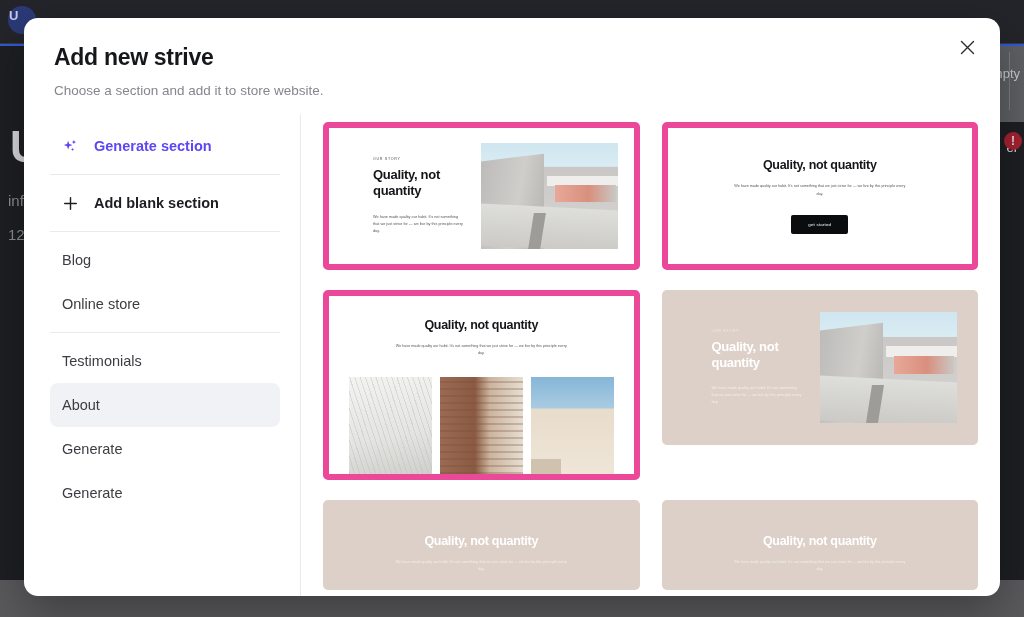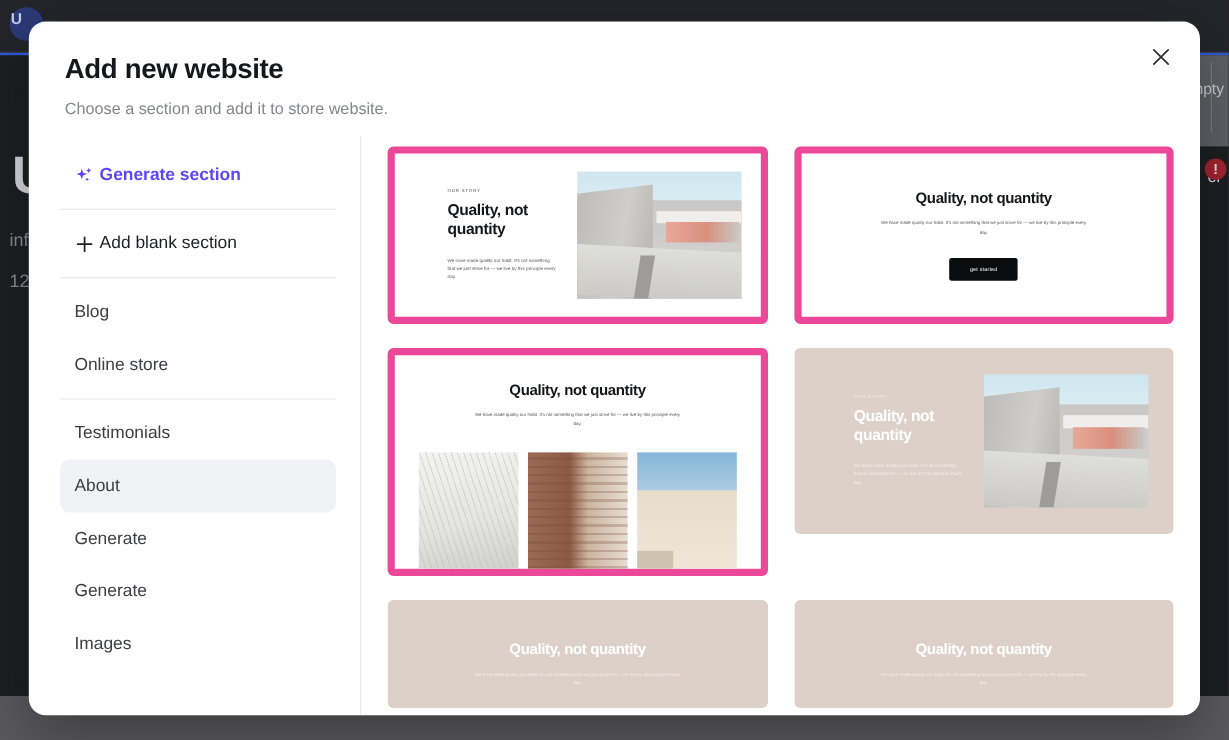--- a/index.html
+++ b/index.html
@@ -103,26 +103,26 @@
     position: absolute; left: 0; top: 96px; right: 0; bottom: 0;
     display: flex;
   }
   .sidebar {
     width: 277px; flex: 0 0 277px;
     border-right: 1px solid #e9eaec;
     padding: 10px 20px 0 26px;
     overflow: hidden;
   }
   .side-row {
-    display: flex; align-items: center; gap: 4px;
+    display: flex; align-items: center; gap: 15px;
     height: 44px; padding: 0 12px; border-radius: 8px;
     cursor: pointer; font-size: 14.5px; color: #2d2e33;
   }
   .side-row.generate { color: #5E45F5; font-weight: bold; }
-  .side-row.blank { font-weight: normal; color: #1d1e22; }
+  .side-row.blank { font-weight: bold; color: #1d1e22; }
   .side-row.plain { color: #3c3d42; }
   .side-row.selected { background: #f0f2f5; }
   .side-sep { height: 1px; background: #e9eaec; margin: 6px 0; }
   .ico { width: 17px; height: 17px; flex: 0 0 17px; display: block; }
 
   
   .gallery {
     flex: 1; padding: 8px 22px 0 22px;
     display: grid; grid-template-columns: 1fr 1fr;
     gap: 20px 22px; align-content: start;
@@ -238,21 +238,21 @@
     <div class="bg-right-empty">empty</div>
     <div class="bg-right-er">er</div>
     <div class="bg-ig-icon"></div>
     <div class="bg-alert">!</div>
   </div>
 </div>
 
 <div class="modal">
 
   <div class="modal-header">
-    <div class="modal-title">Add new website</div>
+    <div class="modal-title">Add new strive</div>
     <div class="modal-subtitle">Choose a section and add it to store website.</div>
     <div class="close-btn">
       <svg width="15" height="15" viewBox="0 0 15 15">
         <path d="M1.5 1.5 L13.5 13.5 M13.5 1.5 L1.5 13.5" stroke="#2b2c31" stroke-width="1.4" stroke-linecap="round"></path>
       </svg>
     </div>
   </div>
 
   <div class="modal-body">
 
@@ -291,23 +291,20 @@
         <span>Testimonials</span>
       </div>
       <div class="side-row plain selected">
         <span>About</span>
       </div>
       <div class="side-row plain">
         <span>Generate</span>
       </div>
       <div class="side-row plain">
         <span>Generate</span>
-      </div>
-      <div class="side-row plain">
-        <span>Images</span>
       </div>
     </div>
 
     <div class="gallery">
 
       <div class="card h1">
         <div class="split">
           <div class="split-text">
             <div class="eyebrow">OUR STORY</div>
             <div class="ttl">Quality, not quantity</div>

